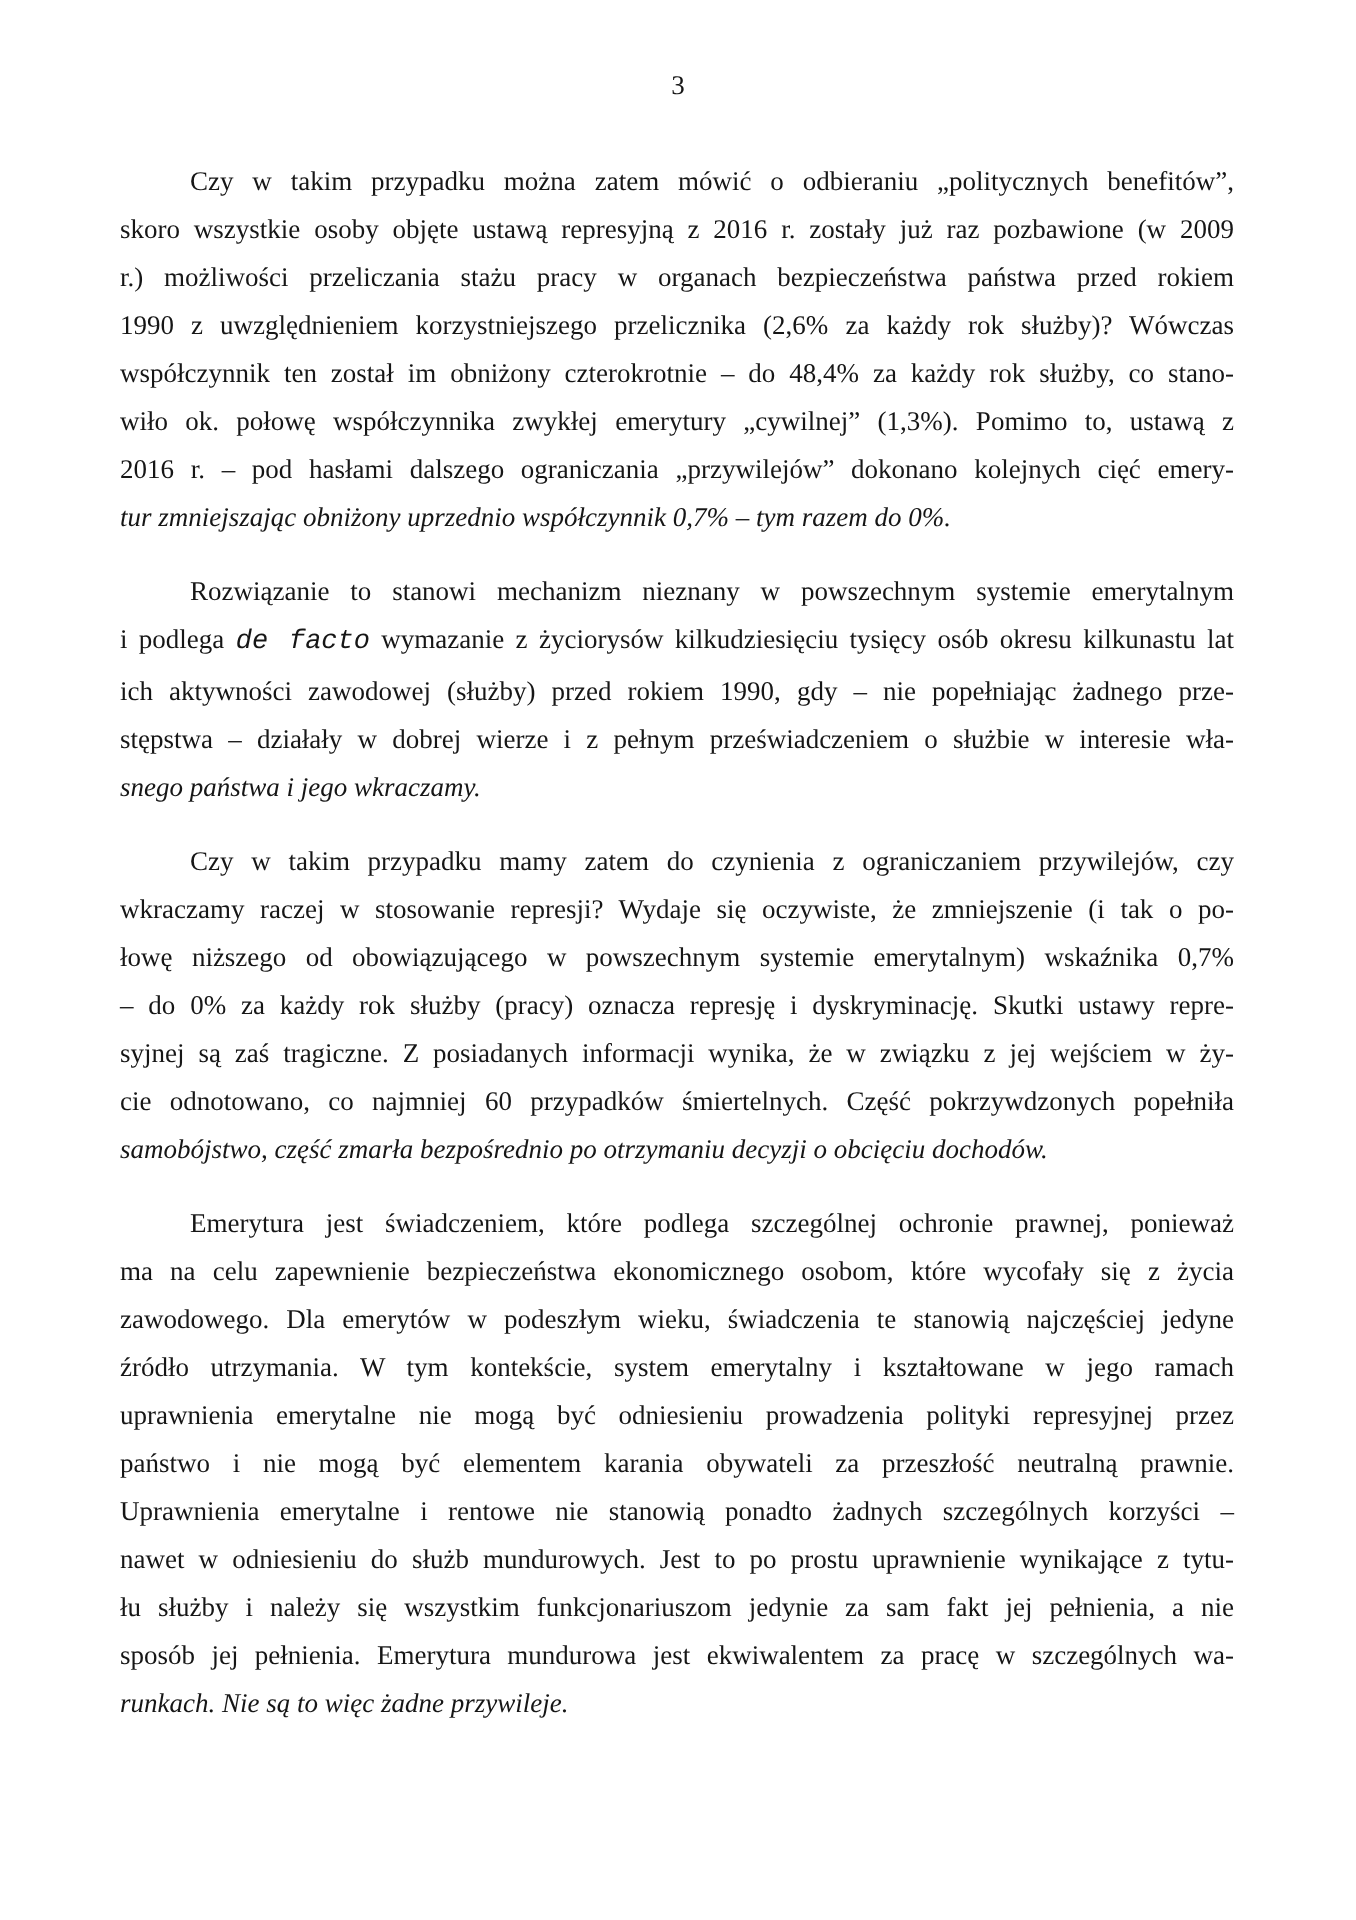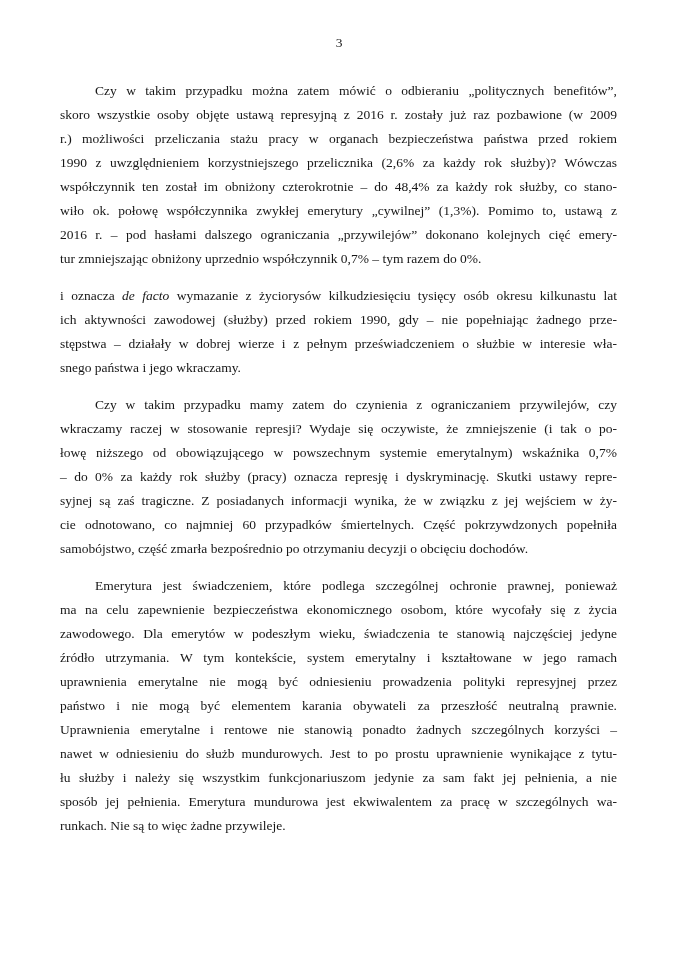--- a/index.html
+++ b/index.html
@@ -36,43 +36,46 @@
     text-align: justify;
     text-align-last: justify;
     white-space: nowrap;
   }
   .line.first {
     text-indent: 35px;
   }
   .line.last {
     text-align-last: left;
     white-space: normal;
+    font-style: italic;
   }
   .italic {
     font-style: italic;
+    font-family: Liberation Mono, monospace;
   }
 </style>
 </head>
 <body>
 
 <div class="page">
   <div class="page-number">3</div>
   <div class="doc-body">
       <div class="paragraph">
         <div class="line first"><span>Czy w takim przypadku można zatem mówić o odbieraniu „politycznych benefitów”,</span></div>
         <div class="line"><span>skoro wszystkie osoby objęte ustawą represyjną z 2016 r. zostały już raz pozbawione (w 2009</span></div>
         <div class="line"><span>r.) możliwości przeliczania stażu pracy w organach bezpieczeństwa państwa przed rokiem</span></div>
         <div class="line"><span>1990 z uwzględnieniem korzystniejszego przelicznika (2,6% za każdy rok służby)? Wówczas</span></div>
         <div class="line"><span>współczynnik ten został im obniżony czterokrotnie – do 48,4% za każdy rok służby, co stano-</span></div>
         <div class="line"><span>wiło ok. połowę współczynnika zwykłej emerytury „cywilnej” (1,3%). Pomimo to, ustawą z</span></div>
         <div class="line"><span>2016 r. – pod hasłami dalszego ograniczania „przywilejów” dokonano kolejnych cięć emery-</span></div>
         <div class="line last"><span>tur zmniejszając obniżony uprzednio współczynnik 0,7% – tym razem do 0%.</span></div>
       </div>
       <div class="paragraph">
-        <div class="line"><span>i oznacza </span><span class="italic">de facto</span><span> wymazanie z życiorysów kilkudziesięciu tysięcy osób okresu kilkunastu lat</span></div>
+        <div class="line first"><span>Rozwiązanie to stanowi mechanizm nieznany w powszechnym systemie emerytalnym</span></div>
+        <div class="line"><span>i podlega </span><span class="italic">de facto</span><span> wymazanie z życiorysów kilkudziesięciu tysięcy osób okresu kilkunastu lat</span></div>
         <div class="line"><span>ich aktywności zawodowej (służby) przed rokiem 1990, gdy – nie popełniając żadnego prze-</span></div>
         <div class="line"><span>stępstwa – działały w dobrej wierze i z pełnym przeświadczeniem o służbie w interesie wła-</span></div>
         <div class="line last"><span>snego państwa i jego wkraczamy.</span></div>
       </div>
       <div class="paragraph">
         <div class="line first"><span>Czy w takim przypadku mamy zatem do czynienia z ograniczaniem przywilejów, czy</span></div>
         <div class="line"><span>wkraczamy raczej w stosowanie represji? Wydaje się oczywiste, że zmniejszenie (i tak o po-</span></div>
         <div class="line"><span>łowę niższego od obowiązującego w powszechnym systemie emerytalnym) wskaźnika 0,7%</span></div>
         <div class="line"><span>– do 0% za każdy rok służby (pracy) oznacza represję i dyskryminację. Skutki ustawy repre-</span></div>
         <div class="line"><span>syjnej są zaś tragiczne. Z posiadanych informacji wynika, że w związku z jej wejściem w ży-</span></div>

